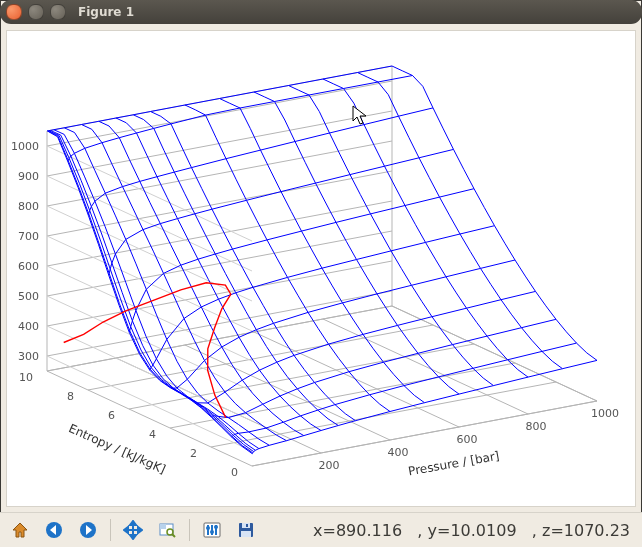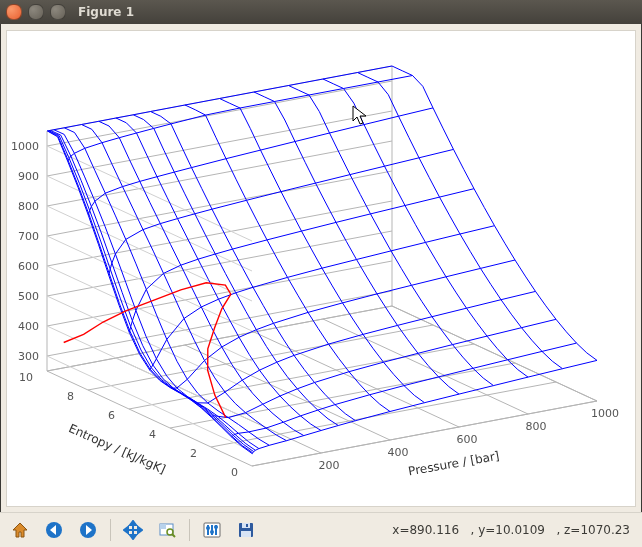--- a/index.html
+++ b/index.html
@@ -1,32 +1,32 @@
 <!DOCTYPE html>
 <html><head>
 <meta charset="utf-8">
 <style>
   html,body{margin:0;padding:0;background:#f0ebe2;font-family:"DejaVu Sans","Liberation Sans",sans-serif;font-size:12px;color:#3c3b37;}
   #win{width:642px;height:547px;background:#f0ebe2;position:relative;overflow:hidden;box-shadow:0 0 0 1px #3a3834 inset;}
   
-  #titlebar{height:24px;background:linear-gradient(#5b574f,#44413b);color:#dfdbd2;display:flex;align-items:center;padding:0 6px;gap:6px;font-size:12px;font-weight:bold;}
+  #titlebar{height:24px;background:linear-gradient(#5b574f,#44413b);color:#dfdbd2;display:flex;align-items:center;padding:0 6px;gap:6px;font-size:12px;font-weight:bold;border-radius:11px;}
   .tb-btn{width:14px;height:14px;border-radius:7px;display:inline-block;border:1px solid rgba(0,0,0,.4);}
   .tb-close{background:radial-gradient(circle at 30% 30%,#fa9a6c,#e86031);}
   .tb-min{background:radial-gradient(circle at 30% 30%,#8d887e,#656057);}
   .tb-max{background:radial-gradient(circle at 30% 30%,#8d887e,#656057);}
   
   #plot{position:absolute;left:6px;right:6px;top:30px;bottom:40px;background:#ffffff;border:1px solid #d7d3ca;}
   #plot svg{display:block;}
   
   #cursor{position:absolute;left:345px;top:74px;pointer-events:none;}
   
   #toolbar{position:absolute;left:0;right:0;bottom:0;height:34px;background:#f0ebe2;display:flex;align-items:center;padding:0 6px;gap:6px;border-top:1px solid #d7d3ca;}
   .tbtn{width:26px;height:26px;border:1px solid transparent;border-radius:3px;display:flex;align-items:center;justify-content:center;cursor:pointer;}
   .tsep{width:1px;height:22px;background:#c9c4ba;margin:0 2px;}
-  #coords{margin-left:auto;font-size:12px;color:#3c3b37;white-space:pre;padding-right:6px;}
+  #coords{margin-left:auto;font-size:16px;color:#3c3b37;white-space:pre;padding-right:6px;}
   
   .tick{font-size:11px;fill:#555;}
   .axlabel{font-size:12px;fill:#333;}
 </style>
 </head>
 <body>
 
 <div id="win">
   <div id="titlebar">
     <span class="tb-btn tb-close"></span>

